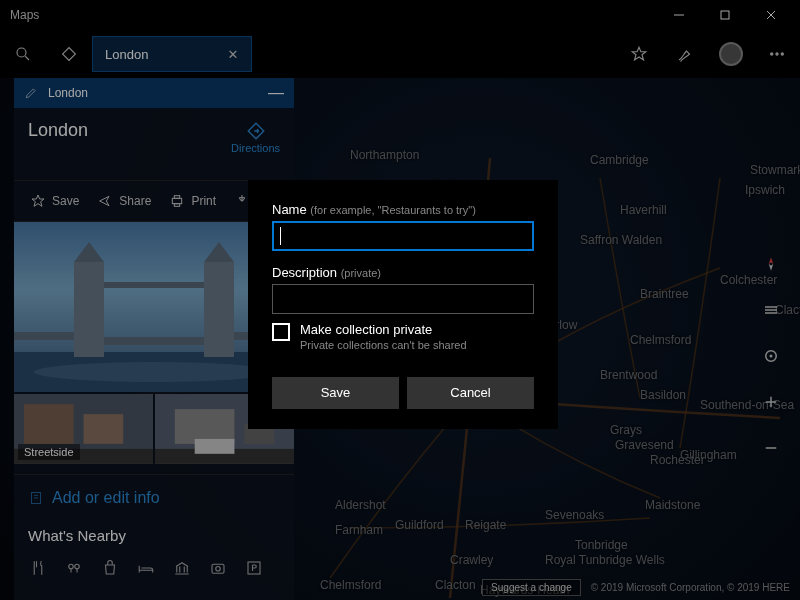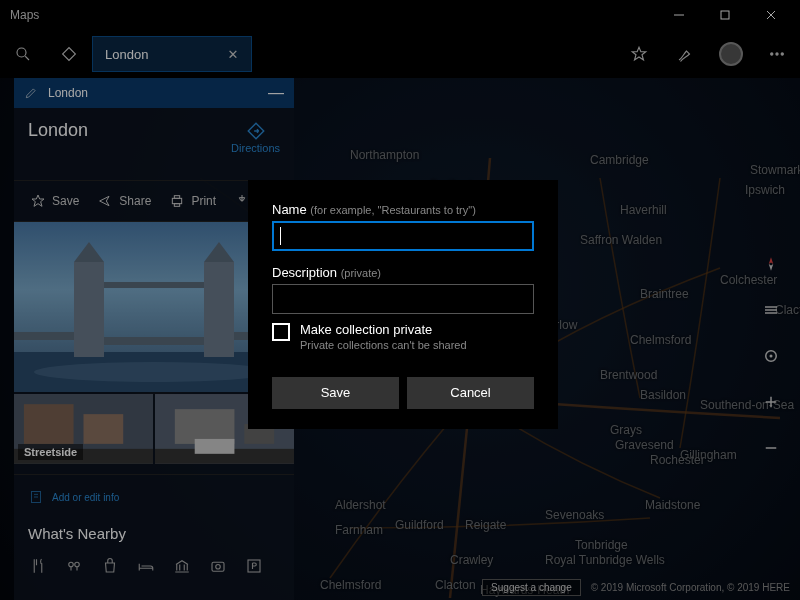--- a/index.html
+++ b/index.html
@@ -34,24 +34,24 @@
 .sp-head { padding:12px 14px 8px; display:flex; align-items:flex-start; gap:8px; }
 .sp-title { font-size:18px; color:#fff; flex:1; }
 .dir-btn { text-align:center; color:#2b8ad4; font-size:11px; }
 .dir-btn svg { width:22px; height:22px; stroke:#2b8ad4; fill:none; stroke-width:1.5; margin:0 auto; display:block; }
 .sp-actions { display:flex; gap:2px; padding:8px 8px; border-top:1px solid #222; border-bottom:1px solid #222; margin-top:18px; }
 .act { display:flex; align-items:center; gap:6px; font-size:12px; padding:4px 8px; color:#ccc; }
 .act svg { width:16px; height:16px; stroke:#ccc; fill:none; stroke-width:1.5; }
 .hero { height:170px; background:linear-gradient(180deg,#4a7aa8 0%,#7aa8c8 40%,#3a5a7a 100%); position:relative; margin:0; }
 .bridge-svg { position:absolute; inset:0; }
 .street-row { display:flex; height:70px; margin-top:2px; }
-.street-img { flex:1; background:linear-gradient(#556,#334); position:relative;font-weight:bold; }
+.street-img { flex:1; background:linear-gradient(#556,#334); position:relative; }
 .street-img+.street-img { margin-left:2px; }
 .street-lbl { position:absolute; bottom:4px; left:4px; font-size:11px; background:rgba(0,0,0,0.5); padding:2px 6px; color:#fff; }
-.add-info { padding:14px 14px; font-size:10px; color:#2b8ad4; display:flex; align-items:center; gap:8px; border-top:1px solid #222; margin-top:10px;}
+.add-info { padding:14px 14px; font-size:16px; color:#2b8ad4; display:flex; align-items:center; gap:8px; border-top:1px solid #222; margin-top:10px;}
 .nearby-h { padding:6px 14px 4px; font-size:15px; color:#fff; }
 .nearby-icons { display:flex; gap:4px; padding:4px 8px 10px; }
 .nb { width:32px; height:32px; display:flex; align-items:center; justify-content:center; color:#aaa; }
 .nb svg { width:18px; height:18px; stroke:currentColor; fill:none; stroke-width:1.5; }
 .map-ctrls { position:absolute; right:12px; top:250px; width:34px; display:flex; flex-direction:column; gap:18px; align-items:center; }
 .mc { width:28px; height:28px; color:#ccc; display:flex; align-items:center; justify-content:center; }
 .mc svg { width:18px; height:18px; stroke:currentColor; fill:currentColor; stroke-width:0; }
 .mc.line svg { fill:none; stroke-width:2; }
 .footer-r { position:absolute; bottom:4px; right:10px; font-size:10px; color:#888; display:flex; gap:10px; align-items:center; }
 .suggest { border:1px solid #555; padding:2px 8px; color:#ccc; background:rgba(0,0,0,0.4); }

